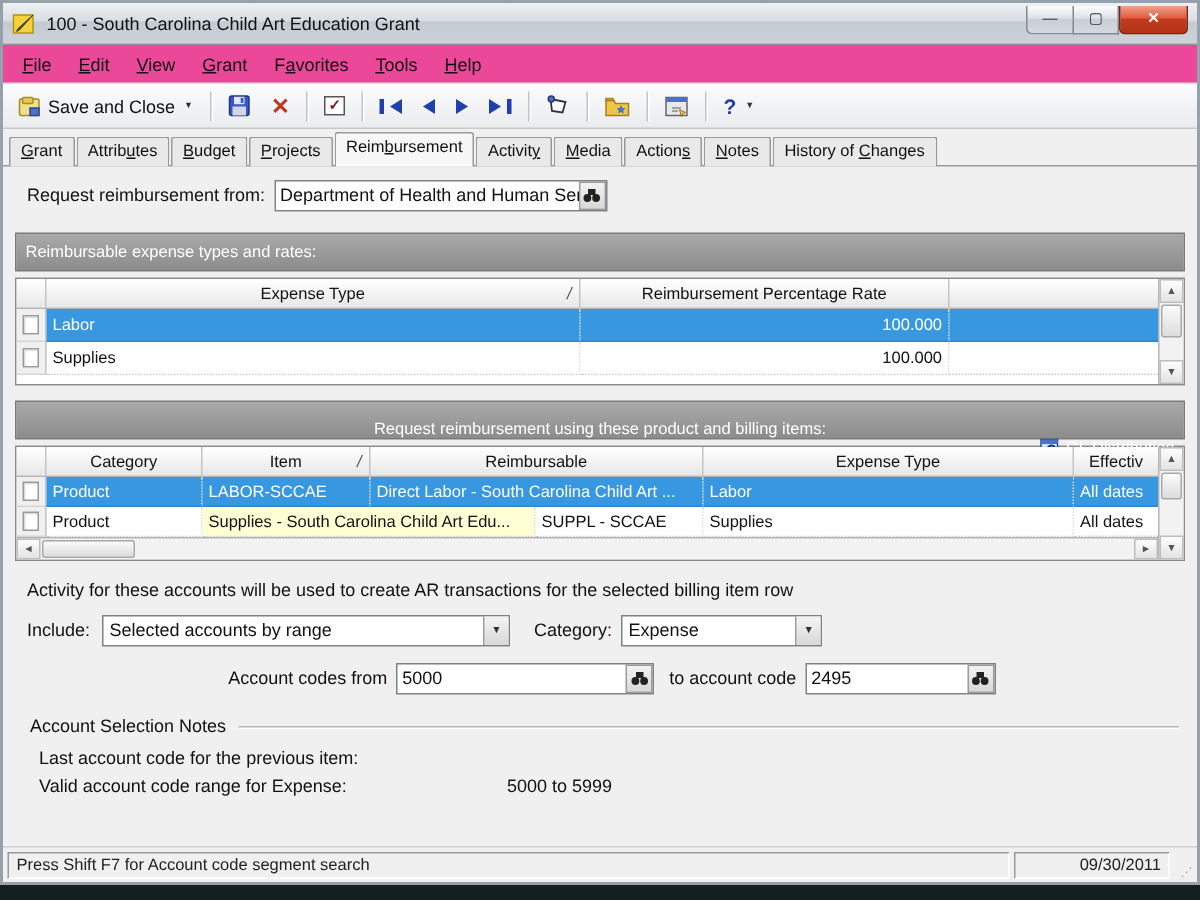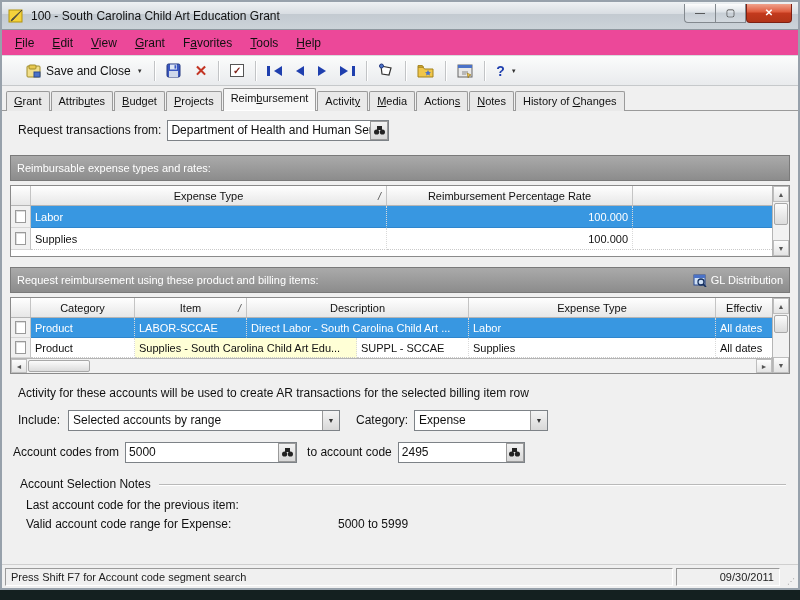--- a/index.html
+++ b/index.html
@@ -24,21 +24,21 @@
   .wb.close { width:46px; background:linear-gradient(180deg,#f0a28c,#de5a3c 45%,#c33a1e 50%,#b23418);
               color:#fff; font-weight:bold; border-color:#7e2012; }
   .wb .glyph { line-height:1; }
 
   
   .menubar { height:26px; background:#ec4899; border-bottom:1px solid #d9dbdd; display:flex; align-items:center; padding:0 4px; }
   .menu-item { font-size:12px; color:#111; padding:3px 9px; }
 
   
   .toolbar { height:30px; background:linear-gradient(180deg,#fbfcfc,#e9ebed); border-bottom:1px solid #c6c9cb;
-             display:flex; align-items:center; padding:0 18px; gap:2px; }
+             display:flex; align-items:center; padding:0 4px; gap:2px; }
   .tb-btn { display:flex; align-items:center; gap:4px; border:1px solid transparent; background:transparent;
             padding:2px 5px; font-size:12px; color:#111; height:24px; }
   .sep { width:1px; height:20px; background:#c2c4c6; margin:0 3px; box-shadow:1px 0 0 #fff; }
   .dd-arrow { font-size:6px; color:#333; margin-left:2px; }
   .delx { color:#c33524; font-weight:bold; font-size:15px; }
   .checkbox-ic { width:14px; height:13px; border:1px solid #555; background:#fff; display:flex; align-items:center;
                  justify-content:center; font-size:10px; color:#7b1a10; font-weight:bold; line-height:1; }
   .tri { width:0; height:0; border-top:5px solid transparent; border-bottom:5px solid transparent; }
   .tri.left  { border-right:8px solid #1f3fae; }
   .tri.right { border-left:8px solid #1f3fae; }
@@ -57,21 +57,21 @@
   .field-row { display:flex; align-items:center; height:26px; padding-left:8px; }
   .field-row label { margin-right:6px; font-size:12px; }
   .inputwrap { display:inline-flex; align-items:stretch; border:1px solid #7d8287; background:#fff; height:21px; }
   .inputtext { padding:2px 3px; font-size:12px; white-space:nowrap; overflow:hidden; flex:1; }
   .lookup { width:18px; border:1px solid #9a9a9a; background:linear-gradient(#f2f2f2,#d8d8d8); display:flex;
             align-items:center; justify-content:center; padding:0; }
   .reimb-input { width:222px; }
 
   .secbar { height:20px; background:linear-gradient(180deg,#aaaaaa,#8c8c8c); border:1px solid #7a7a7a;
             color:#fff; font-size:11px; display:flex; align-items:center; padding:12px 6px; margin-top:12px; }
-  .secbar.two { margin-top:10px; height:22px; }
+  .secbar.two { margin-top:10px; height:22px;flex-direction:column; }
   .glbtn { margin-left:auto; display:flex; align-items:center; gap:4px; background:transparent; border:none;
            color:#fff; font-size:11px; }
 
   
   .grid { border:1px solid #8a8a8a; background:#fff; display:flex; margin-top:4px; }
   .gmain { flex:1; display:flex; flex-direction:column; overflow:hidden; }
   .ghead { display:flex; height:20px; background:linear-gradient(#ffffff,#e7e7e7); border-bottom:1px solid #b5b5b5; }
   .hcell { display:flex; align-items:center; justify-content:center; font-size:11px; color:#111;
            border-right:1px solid #c4c4c4; position:relative; overflow:hidden; white-space:nowrap; }
   .hcell .sort { position:absolute; right:5px; color:#555; font-style:italic; }
@@ -108,21 +108,21 @@
   .act-note { margin:12px 0 0 8px; font-size:12px; }
   .inc-row { display:flex; align-items:center; margin:9px 0 0 8px; height:22px; }
   .inc-row label, .acct-row label { font-size:12px; }
   .combo { display:inline-flex; border:1px solid #7d8287; background:#fff; height:21px; align-items:stretch; }
   .combotext { flex:1; padding:2px 4px; font-size:12px; white-space:nowrap; overflow:hidden; }
   .combobtn { width:17px; background:linear-gradient(#f4f4f4,#d8d8d8); border-left:1px solid #9a9a9a;
               display:flex; align-items:center; justify-content:center; font-size:7px; color:#333; }
   .combo.inc { width:272px; margin-left:8px; }
   .catlab { margin-left:16px; }
   .combo.cat { width:134px; margin-left:6px; }
-  .acct-row { display:flex; align-items:center; margin:10px 0 0 3px; height:22px; }
+  .acct-row { display:flex; align-items:center; margin:10px 0 0 16px; height:22px;justify-content:center; }
   .acct-input { width:172px; margin-left:6px; }
   .tolabel { margin-left:10px; }
   .acct-input2 { width:127px; margin-left:6px; }
 
   
   .notes { margin:14px 0 0 10px; }
   .notes-head { display:flex; align-items:center; font-size:12px; color:#111; }
   .notes-head .rule { flex:1; height:1px; background:#b9b9b9; margin-left:8px; box-shadow:0 1px 0 #fff; margin-right:4px; }
   .notes-rows { margin-top:4px; }
   .note-row { display:flex; height:19px; align-items:center; }
@@ -267,21 +267,21 @@
       <div class="tab">Activit<u>y</u></div>
       <div class="tab"><u>M</u>edia</div>
       <div class="tab">Action<u>s</u></div>
       <div class="tab"><u>N</u>otes</div>
       <div class="tab">History of <u>C</u>hanges</div>
     </div>
 
   <div class="content">
 
     <div class="field-row">
-      <label>Request transactions from:</label>
+      <label>Request reimbursement from:</label>
       <span class="inputwrap reimb-input">
         <span class="inputtext">Department of Health and Human Ser</span>
         <button class="lookup">
           <svg width="13" height="11" viewBox="0 0 13 11">
               <rect x="4" y="1" width="5" height="4" fill="#222"></rect>
               <circle cx="3.6" cy="7" r="2.6" fill="#222"></circle>
               <circle cx="9.4" cy="7" r="2.6" fill="#222"></circle>
             </svg>
         </button>
       </span>
@@ -347,21 +347,21 @@
 
     <div class="grid" style="height:77px;">
       <div class="gmain">
         <div class="ghead">
           <div class="hcell c-sel"></div>
           <div class="hcell c-cat">Category</div>
           <div class="hcell c-item">
             <span>Item</span>
             <span class="sort">/</span>
           </div>
-          <div class="hcell c-desc">Description</div>
+          <div class="hcell c-desc">Reimbursable</div>
           <div class="hcell c-etype">Expense Type</div>
           <div class="hcell c-eff">Effectiv</div>
         </div>
         <div id="grid2-rows">
             <div class="grow g2row selrow">
               <div class="gcell selcell c-sel">
                 <span class="rsbox"></span>
               </div>
               <div class="gcell c-cat">Product</div>
               <div class="gcell c-item">LABOR-SCCAE</div>

